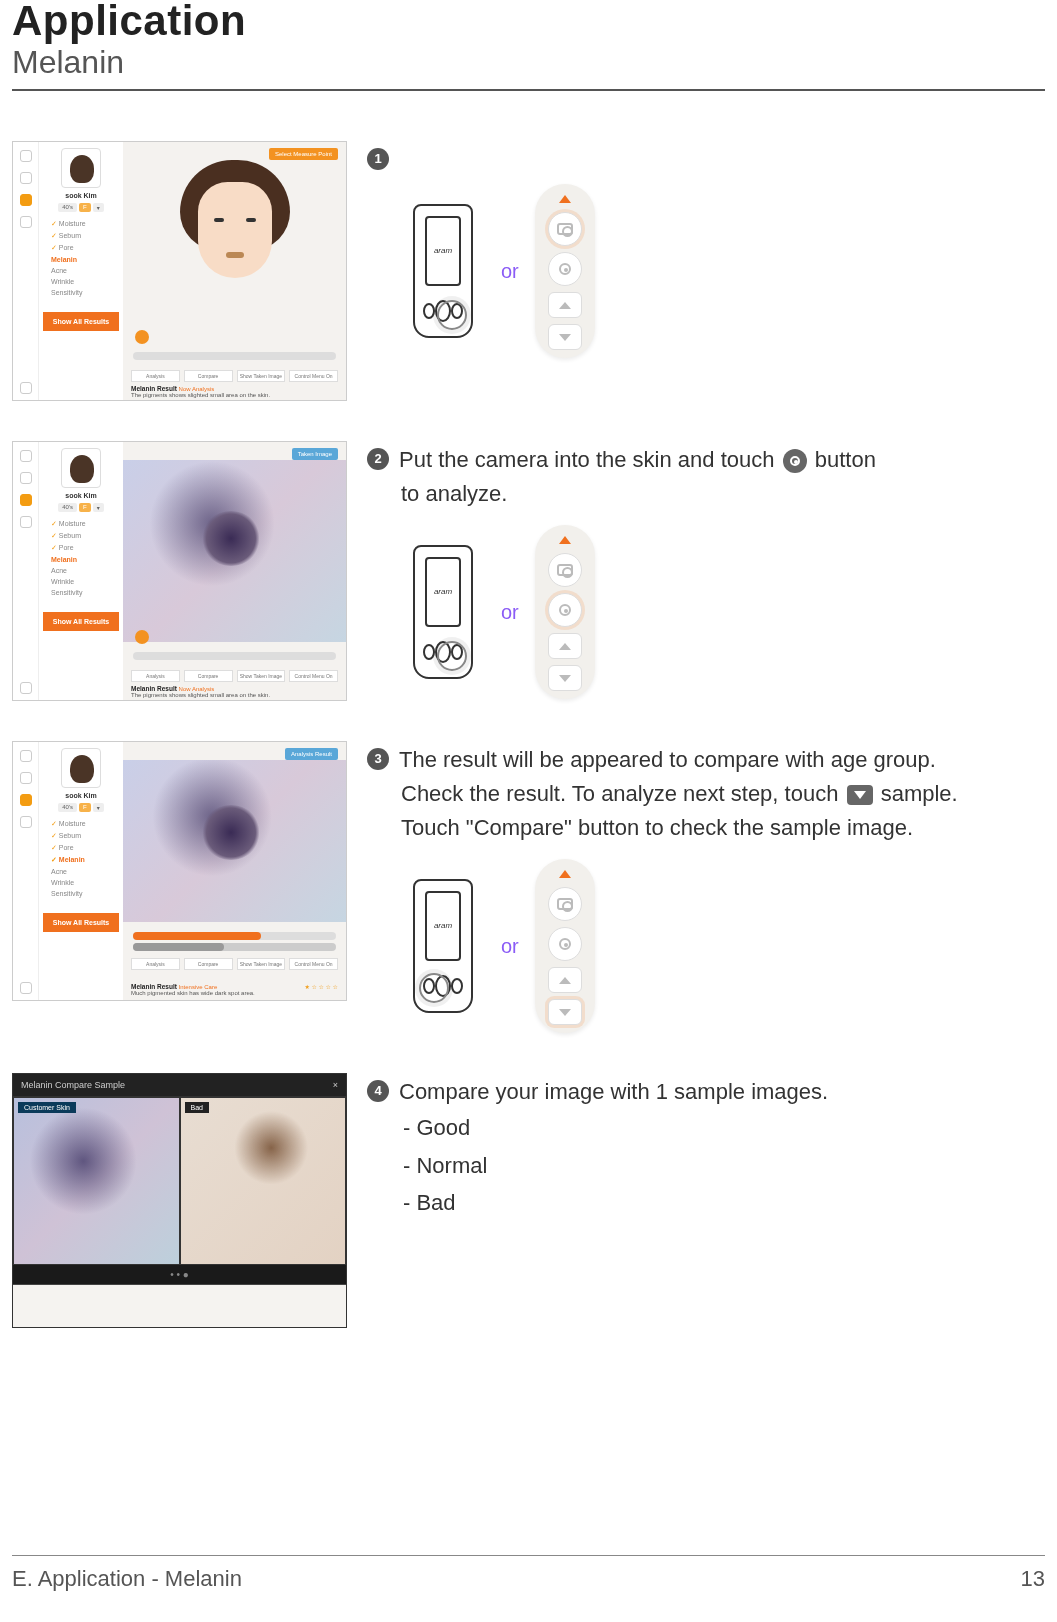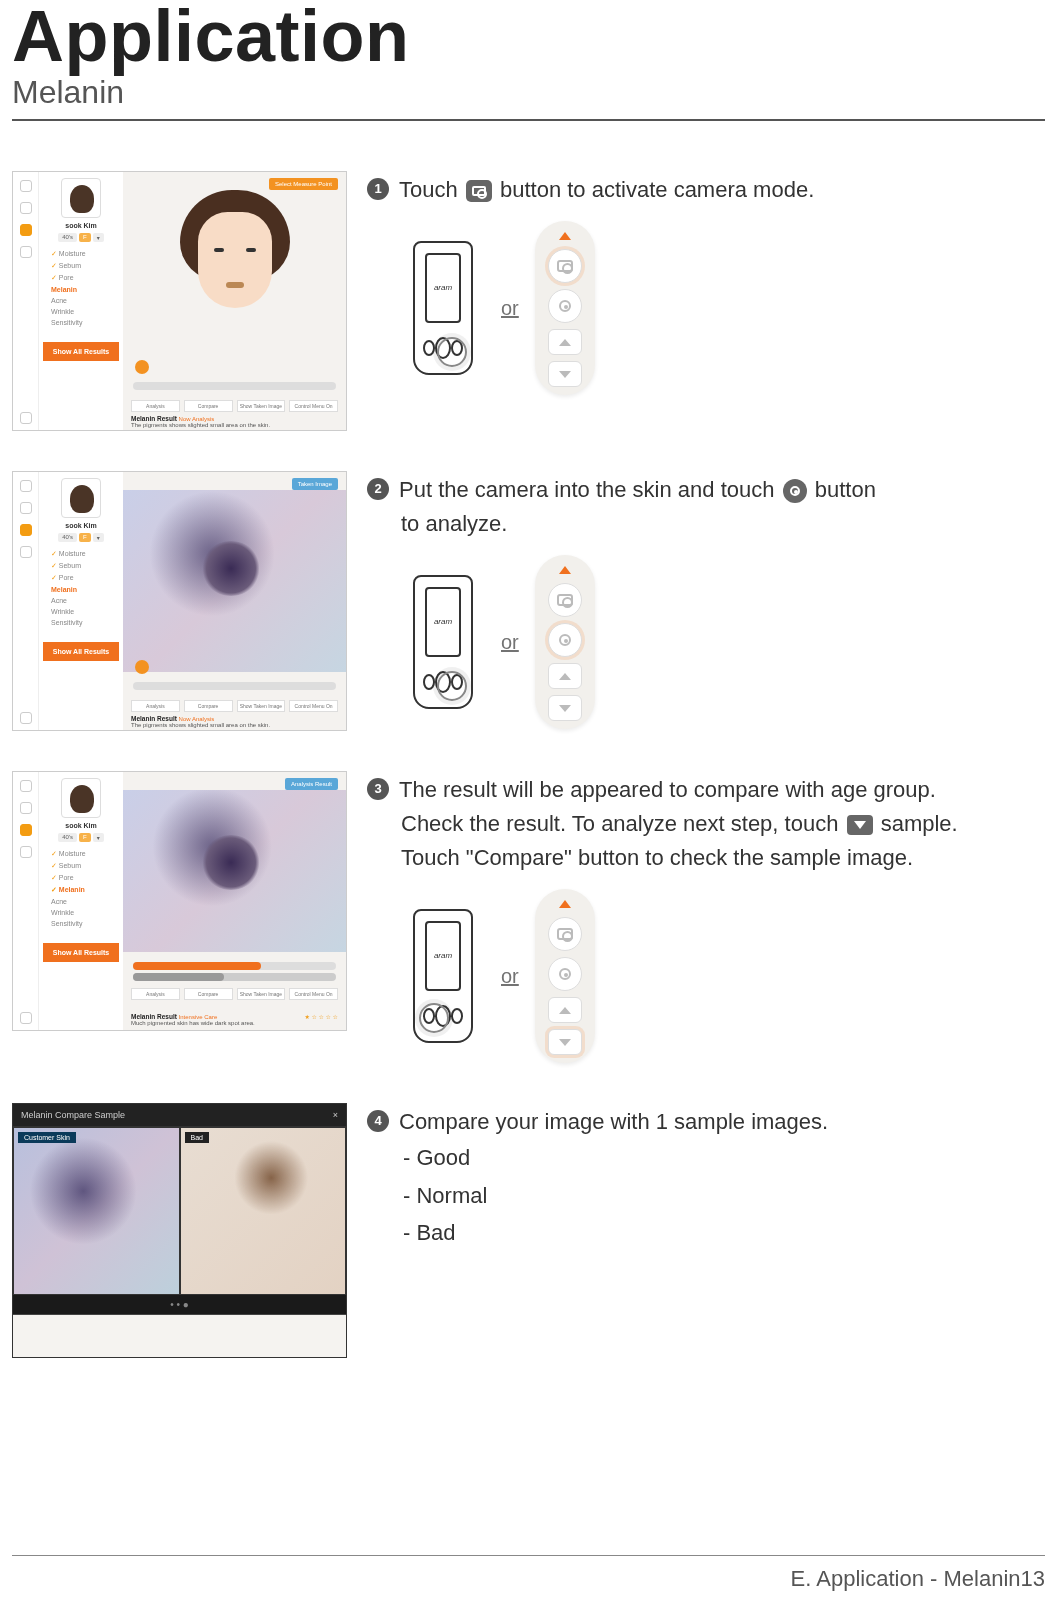--- a/index.html
+++ b/index.html
@@ -7,21 +7,21 @@
     font-family: -apple-system, "Helvetica Neue", Arial, sans-serif;
     width: 1057px;
     height: 1622px;
     background: #fff;
     color: #333;
     position: relative;
     padding: 0 12px;
   }
   .header { padding-top: 0; }
   .title {
-    font-size: 72px;
+    font-size: 42px;
     font-weight: 600;
     letter-spacing: 0.5px;
     color: #222;
     line-height: 1;
   }
   .subtitle {
     font-size: 32px;
     font-weight: 300;
     color: #555;
     margin-top: 2px;
@@ -111,21 +111,21 @@
   .inline-ico.round{width:24px;height:24px;border-radius:50%;}
   .inline-ico.chev{background:#666;width:26px;height:20px;border-radius:4px;}
   .cam-glyph{width:14px;height:10px;border:2px solid #fff;border-radius:2px;position:relative;}
   .cam-glyph::before{content:"";position:absolute;left:3px;top:1px;width:6px;height:6px;border:2px solid #fff;border-radius:50%;}
   .rec-glyph{width:10px;height:10px;border:2px solid #fff;border-radius:50%;position:relative;}
   .rec-glyph::after{content:"";position:absolute;left:2px;top:2px;width:4px;height:4px;background:#fff;border-radius:50%;}
   .chev-glyph{width:0;height:0;border-left:6px solid transparent;border-right:6px solid transparent;border-top:8px solid #fff;}
 
   .device-row{ display:flex; align-items:center; gap:16px; margin:14px 0 0 34px;}
   .device-box{ width:84px; height:140px; display:flex; align-items:center; justify-content:center;}
-  .or-text{ font-size:20px; color:#737373; font-weight:300;text-decoration:underline;}
+  .or-text{ font-size:20px; color:#8b5cf6; font-weight:300;}
   .remote-puck{
     width:60px; background:#f2f0ec; border-radius:30px; padding:8px 0;
     display:flex; flex-direction:column; align-items:center; gap:6px;
     box-shadow:0 2px 4px rgba(0,0,0,.08);
   }
   .pbtn{width:34px;height:34px;border-radius:50%;background:#fff;border:1px solid #ddd;display:flex;align-items:center;justify-content:center;color:#aaa;}
   .pbtn.sq{border-radius:6px;height:26px;}
   .pbtn.hi{box-shadow:0 0 0 3px rgba(240,112,30,.15);}
   .pbtn .tri{width:0;height:0;border-left:6px solid transparent;border-right:6px solid transparent;}
   .pbtn .tri.up{border-bottom:8px solid #f0701e;}
@@ -142,21 +142,21 @@
   .dev .ctrl{position:absolute;left:8px;right:8px;bottom:10px;height:30px;display:flex;align-items:center;justify-content:space-around;}
   .dev .cc{width:16px;height:16px;border:2px solid #333;border-radius:50%;}
   .dev .cc.big{width:22px;height:22px;}
   .dev .hl-ring{position:absolute;width:30px;height:30px;border:2px solid #888;border-radius:50%;box-shadow:0 0 0 4px rgba(0,0,0,.06);}
 
   .sub-list { margin-left:36px; margin-top:0; font-size:22px; color:#333; font-weight:300; line-height:1.7;}
 
   .footer {
     position:absolute; left:12px; right:12px; bottom:30px;
     border-top:1px solid #888; padding-top:10px;
-    display:flex; justify-content:flex-end;
+    display:flex; justify-content:space-between;
     font-size:22px; color:#555; font-weight:300;
   }
 </style>
 </head>
 <body>
 
 <div class="header">
   <div class="title">Application</div>
   <div class="subtitle">Melanin</div>
 </div>
@@ -211,27 +211,20 @@
               <div class="tbtn">Show Taken Image</div>
               <div class="tbtn">Control Menu On</div>
           </div>
           <div class="result-strip"><b>Melanin Result</b> <span style="color:#f0701e">Now Analysis</span><br><span>The pigments shows slighted small area on the skin.</span></div>
         </div>
       </div>
     </div>
     <div class="instr-col">
       <div class="instr-line">
         <span class="num-badge">1</span>
-        <span>
-          <span>Touch</span>
-          <span class="inline-ico">
-              <span class="cam-glyph"></span>
-            </span>
-          <span>button to activate camera mode.</span>
-        </span>
       </div>
       <div class="device-row">
         <div class="device-box">
           <div class="dev">
               <div class="screen">aram</div>
             <div class="ctrl">
                 <span class="cc"></span>
                 <span class="cc big"></span>
                 <span class="cc"></span>
               </div>

